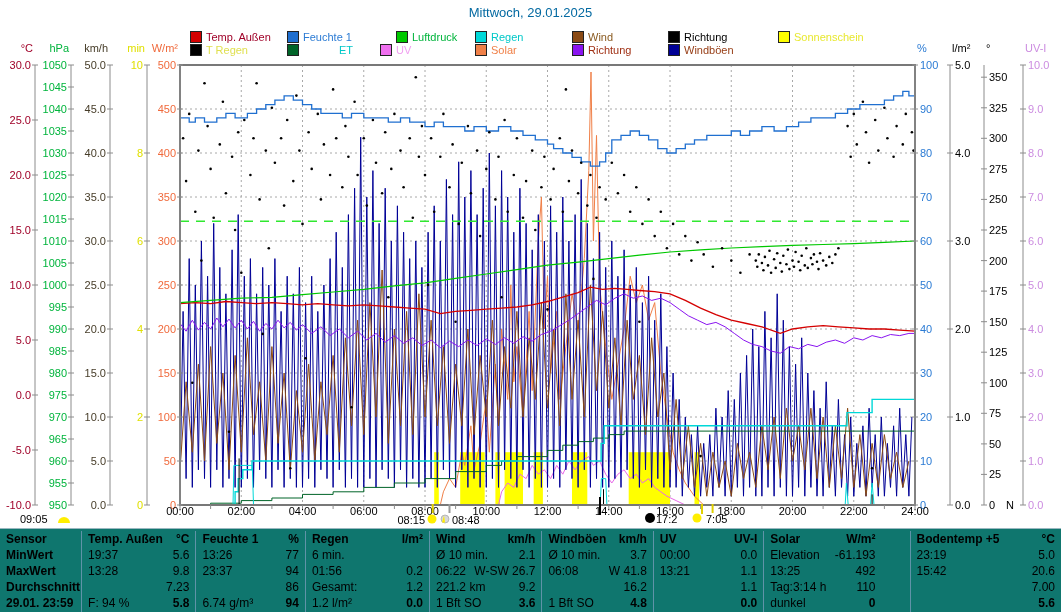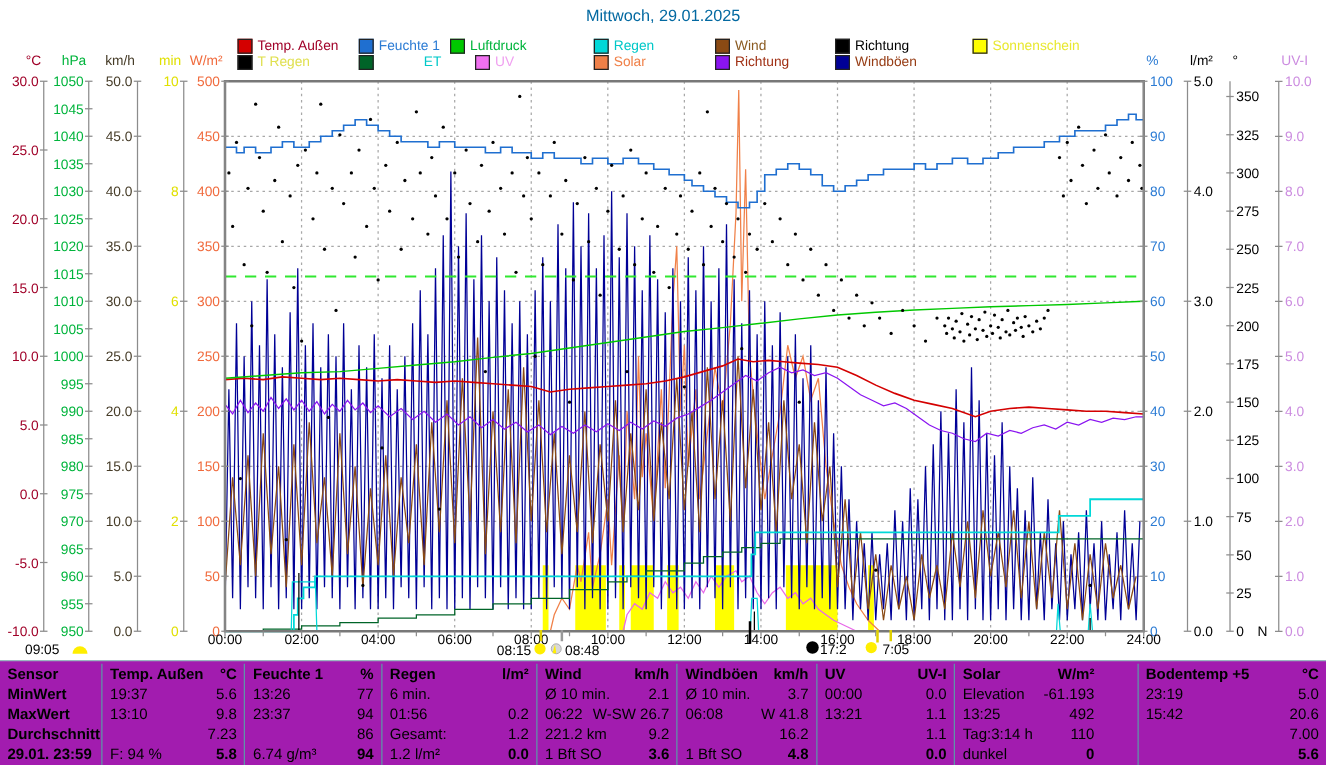--- a/index.html
+++ b/index.html
@@ -4,21 +4,21 @@
 <style>
   html,body{margin:0;padding:0;background:#fff;}
   .page{position:relative;width:1061px;height:612px;background:#ffffff;
         font-family:"Liberation Sans",sans-serif;overflow:hidden;}
   .title{position:absolute;top:5px;left:0;width:100%;text-align:center;
          font-size:13px;color:#0369a1;}
   .legend-item{position:absolute;display:flex;align-items:center;height:11px;font-size:11px;white-space:nowrap;}
   .legend-item .sw{width:10px;height:10px;border:1px solid #222;margin-right:4px;flex:0 0 auto;}
   #chart-svg{position:absolute;left:0;top:0;}
   .stats-table{position:absolute;left:0;top:528px;width:1061px;height:84px;
-               background:#a21caf;border-top:1px solid #9ab8c0;display:flex;
+               background:#0f766e;border-top:1px solid #9ab8c0;display:flex;
                font-size:12px;line-height:16px;color:#000;padding-top:2px;box-sizing:border-box;}
   .tcol{box-sizing:border-box;overflow:hidden;}
   .tcol + .tcol{border-left:1px solid #5f93a8;}
   .trow{height:16px;display:flex;justify-content:space-between;padding:0 6px;white-space:nowrap;}
   .trow .l{text-align:left;}
   .trow .v{text-align:right;}
   .b{font-weight:bold;}
 </style>
 </head>
 <body>
@@ -27,21 +27,21 @@
   <div class="title">Mittwoch, 29.01.2025</div>
   <div id="legend">
       <div class="legend-item" style="left: 190px; top: 31px;">
         <span class="sw" style="background: rgb(212, 0, 0);"></span>
         <span style="color: rgb(160, 0, 40);">Temp. Außen</span>
       </div>
       <div class="legend-item" style="left: 287px; top: 31px;">
         <span class="sw" style="background: rgb(31, 111, 208);"></span>
         <span style="color: rgb(43, 123, 212);">Feuchte 1</span>
       </div>
-      <div class="legend-item" style="left: 360px; top: 31px;">
+      <div class="legend-item" style="left: 396px; top: 31px;">
         <span class="sw" style="background: rgb(0, 200, 0);"></span>
         <span style="color: rgb(0, 180, 60);">Luftdruck</span>
       </div>
       <div class="legend-item" style="left: 475px; top: 31px;">
         <span class="sw" style="background: rgb(0, 216, 216);"></span>
         <span style="color: rgb(0, 200, 200);">Regen</span>
       </div>
       <div class="legend-item" style="left: 572px; top: 31px;">
         <span class="sw" style="background: rgb(138, 74, 20);"></span>
         <span style="color: rgb(138, 90, 32);">Wind</span>
@@ -618,21 +618,21 @@
       <div class="tcol" style="width: 117px;">
         <div class="trow">
           <div class="l b">Temp. Außen</div>
           <div class="v b">°C</div>
         </div>
         <div class="trow">
           <div class="l">19:37</div>
           <div class="v">5.6</div>
         </div>
         <div class="trow">
-          <div class="l">13:10</div>
+          <div class="l">13:28</div>
           <div class="v">9.8</div>
         </div>
         <div class="trow">
           <div class="l"></div>
           <div class="v">7.23</div>
         </div>
         <div class="trow">
           <div class="l">F: 94 %</div>
           <div class="v b">5.8</div>
         </div>

